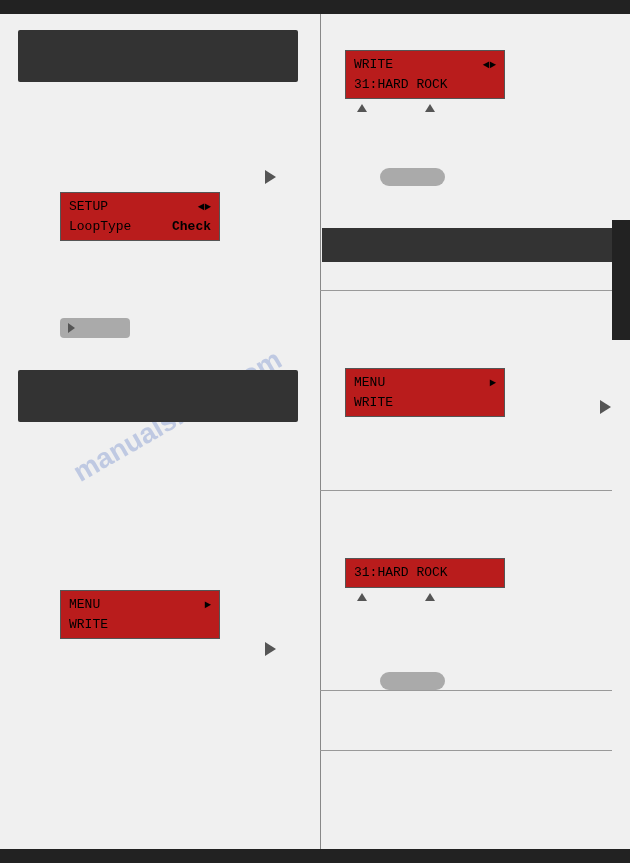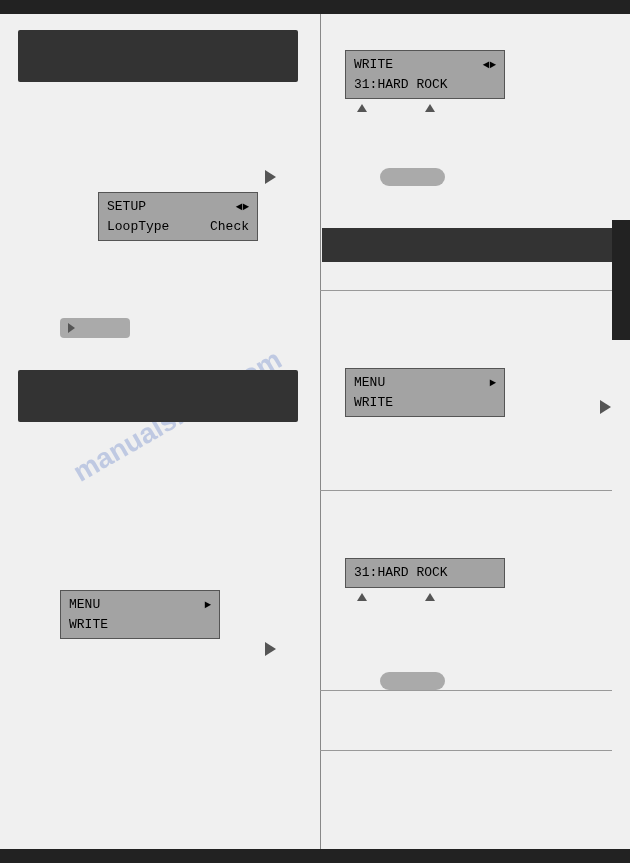--- a/index.html
+++ b/index.html
@@ -33,21 +33,21 @@
       right: 0;
       top: 220px;
       width: 18px;
       height: 120px;
       background: #222;
     }
 
     
     .lcd-box {
       border: 1.5px solid #555;
-      background: #a3a3a3;
+      background: #b91c1c;
       padding: 4px 8px;
       display: inline-block;
       min-width: 160px;
       line-height: 1.5;
       font-size: 13px;
       font-family: 'Courier New', Courier, monospace;
     }
 
     .lcd-box .lcd-row {
       display: flex;
@@ -148,29 +148,29 @@
 <div style="position:absolute; left:18px; top:30px; width:280px; height:52px; background:#333; border-radius:2px;"></div>
 
 <div style="position:absolute; left:26px; top:100px; width:270px;">
   <div class="body-text" style="height:60px;"></div>
 </div>
 
 <div style="position:absolute; left:265px; top:170px;">
   <div class="arrow-right"></div>
 </div>
 
-<div style="position:absolute; left:60px; top:192px;margin-left:38px;">
+<div style="position:absolute; left:60px; top:192px;">
   <div class="lcd-box">
     <div class="lcd-row">
       <span>SETUP</span>
       <span style="font-size:11px; margin-left:30px;">◄►</span>
     </div>
     <div class="lcd-row">
       <span>LoopType</span>
-      <span style="margin-left:8px;">Check</span>
+      <span style="margin-left:8px;font-weight:bold;">Check</span>
     </div>
   </div>
 </div>
 
 <div style="position:absolute; left:26px; top:260px; width:270px; height:50px;"></div>
 
 <div style="position:absolute; left:60px; top:318px; width:70px; height:20px; background:#aaa; border-radius:4px; display:flex; align-items:center; padding-left:8px;">
   <div class="arrow-right-small"></div>
 </div>
 

